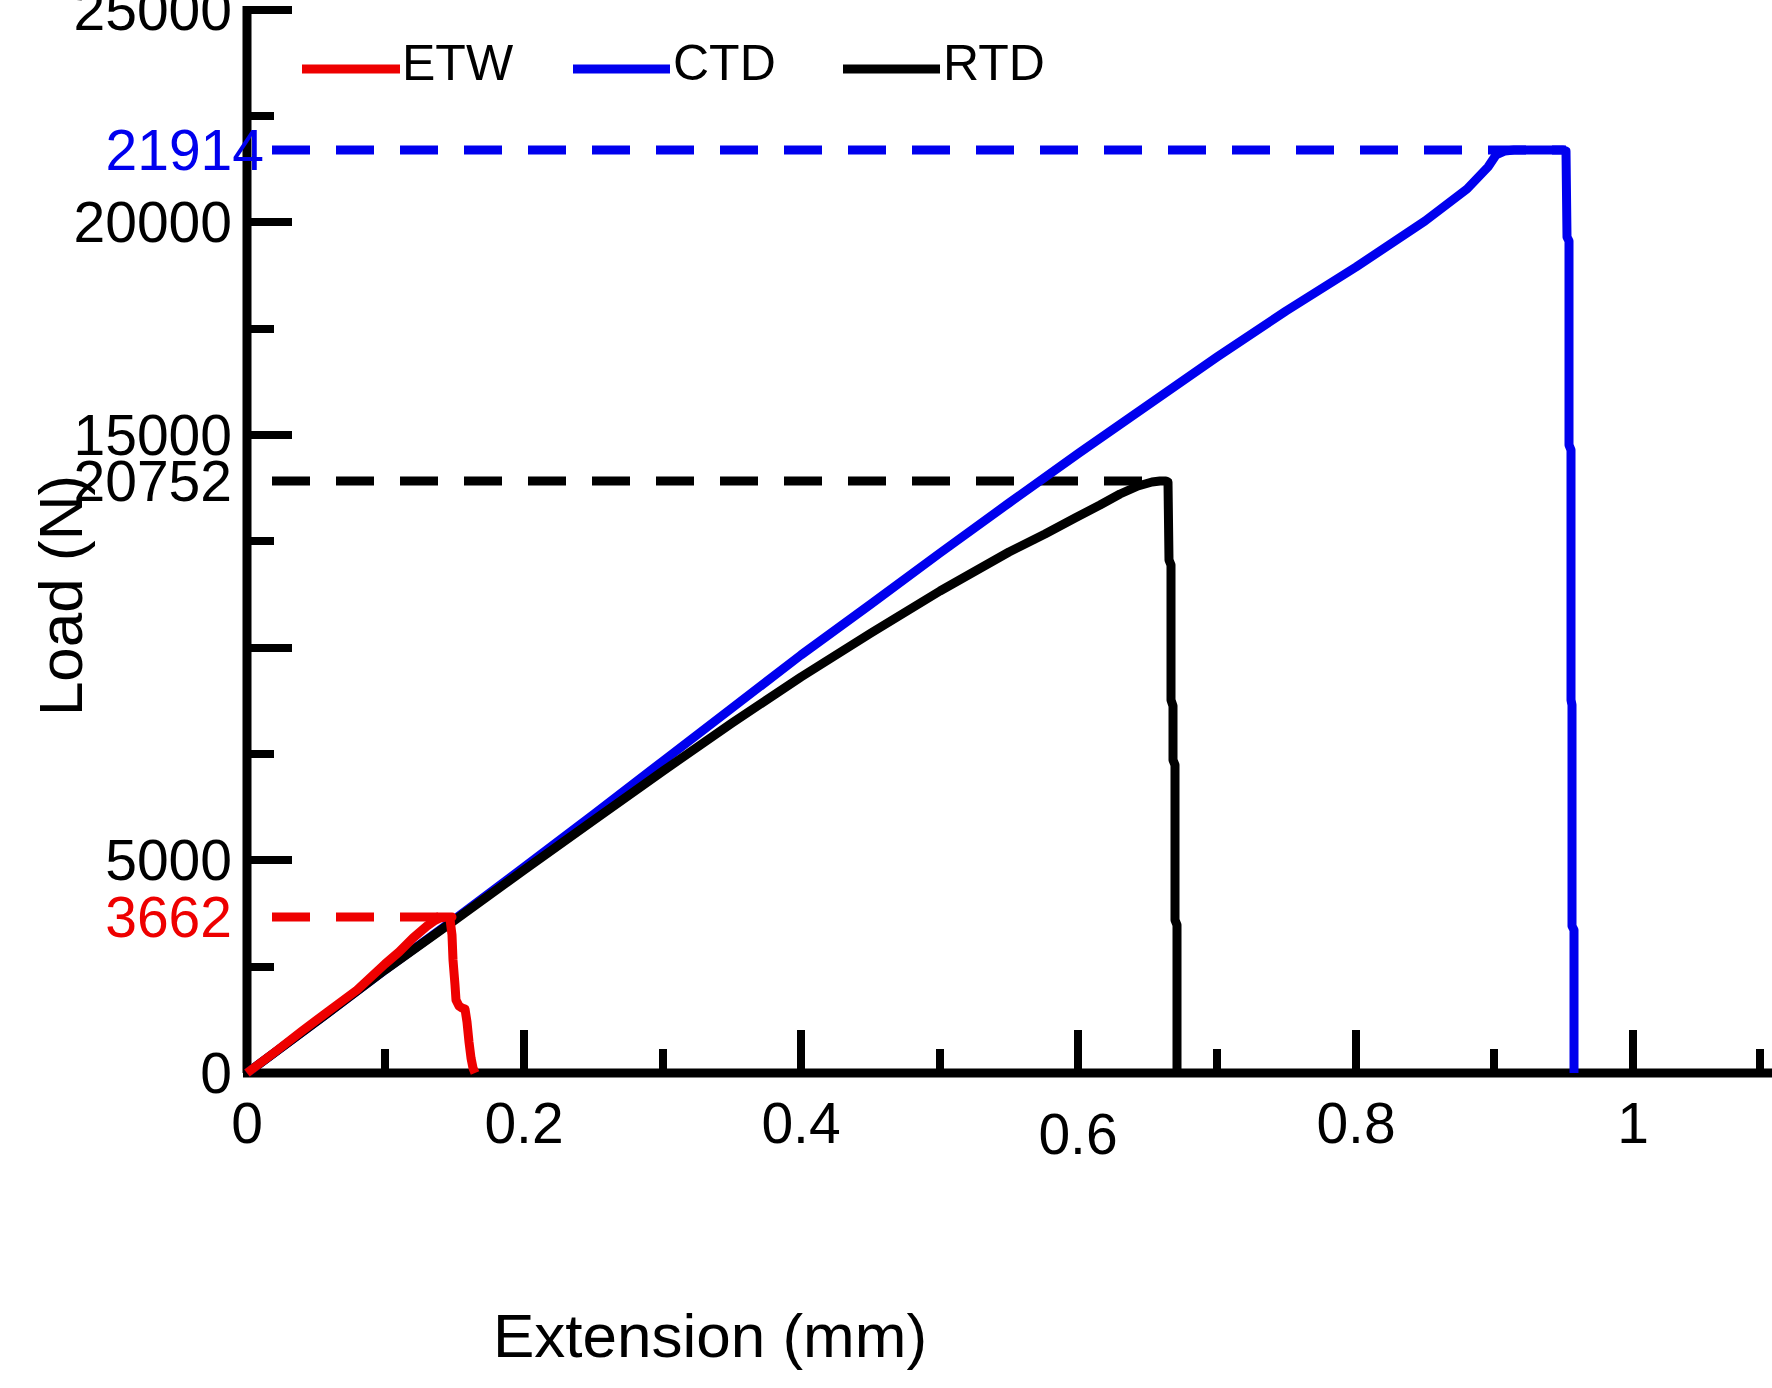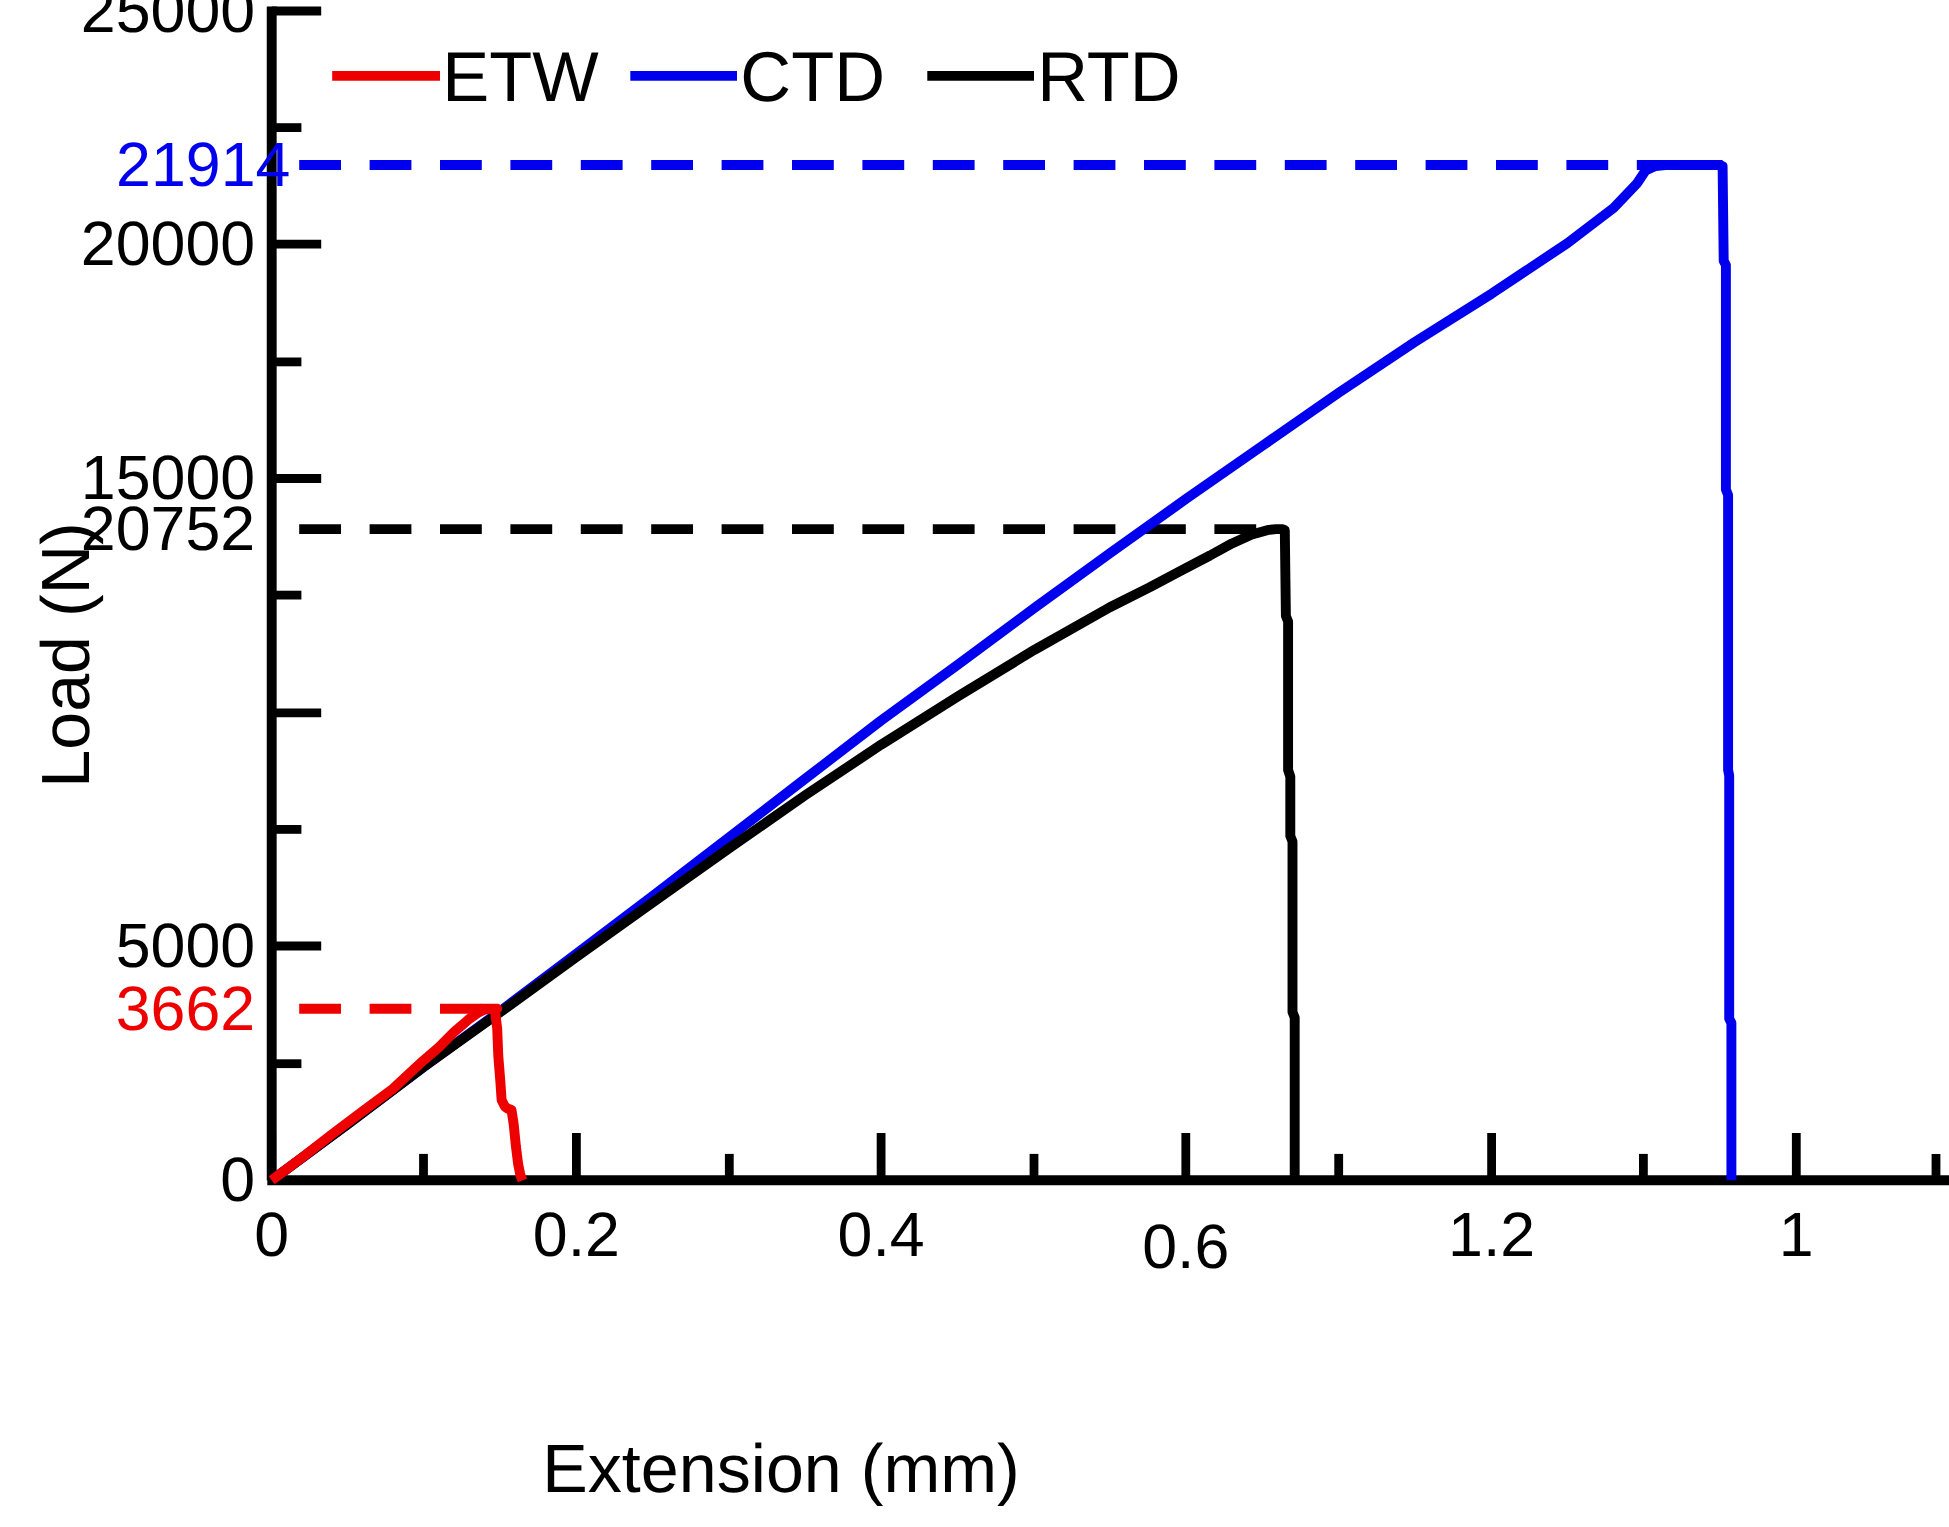--- a/index.html
+++ b/index.html
@@ -61,21 +61,21 @@
     text-align: center;
     transform: rotate(-90deg);
     transform-origin: center center;
     font-family: "Liberation Sans", sans-serif;
     font-size: 62px;
     color: #000000;
   }
   .legend-label {
     position: absolute;
     font-family: "Liberation Sans", sans-serif;
-    font-size: 64px;
+    font-size: 50px;
     color: #000000;
     white-space: nowrap;
     line-height: 1;
   }
 </style>
 </head>
 <body>
 
 <div id="figure">
 
@@ -170,19 +170,19 @@
   <div class="tick-label ytick" style="left:0px; top:1045px; width:232px;">0</div>
 
   <div class="tick-label ytick callout-blue" style="left:0px; top:122px; width:232px;">21914</div>
   <div class="tick-label ytick" style="left:0px; top:453px; width:232px;">20752</div>
   <div class="tick-label ytick callout-red" style="left:0px; top:889px; width:232px;">3662</div>
 
   <div class="tick-label xtick" style="left:167px; top:1095px; width:160px;">0</div>
   <div class="tick-label xtick" style="left:444px; top:1095px; width:160px;">0.2</div>
   <div class="tick-label xtick" style="left:721px; top:1095px; width:160px;">0.4</div>
   <div class="tick-label xtick" style="left:998px; top:1106px; width:160px;">0.6</div>
-  <div class="tick-label xtick" style="left:1276px; top:1095px; width:160px;">1.2</div>
+  <div class="tick-label xtick" style="left:1276px; top:1095px; width:160px;">0.8</div>
   <div class="tick-label xtick" style="left:1553px; top:1095px; width:160px;">1</div>
 
   <div id="xaxis-title">Extension (mm)</div>
   <div id="yaxis-title">Load (N)</div>
 
 </div>
 
 </body></html>

